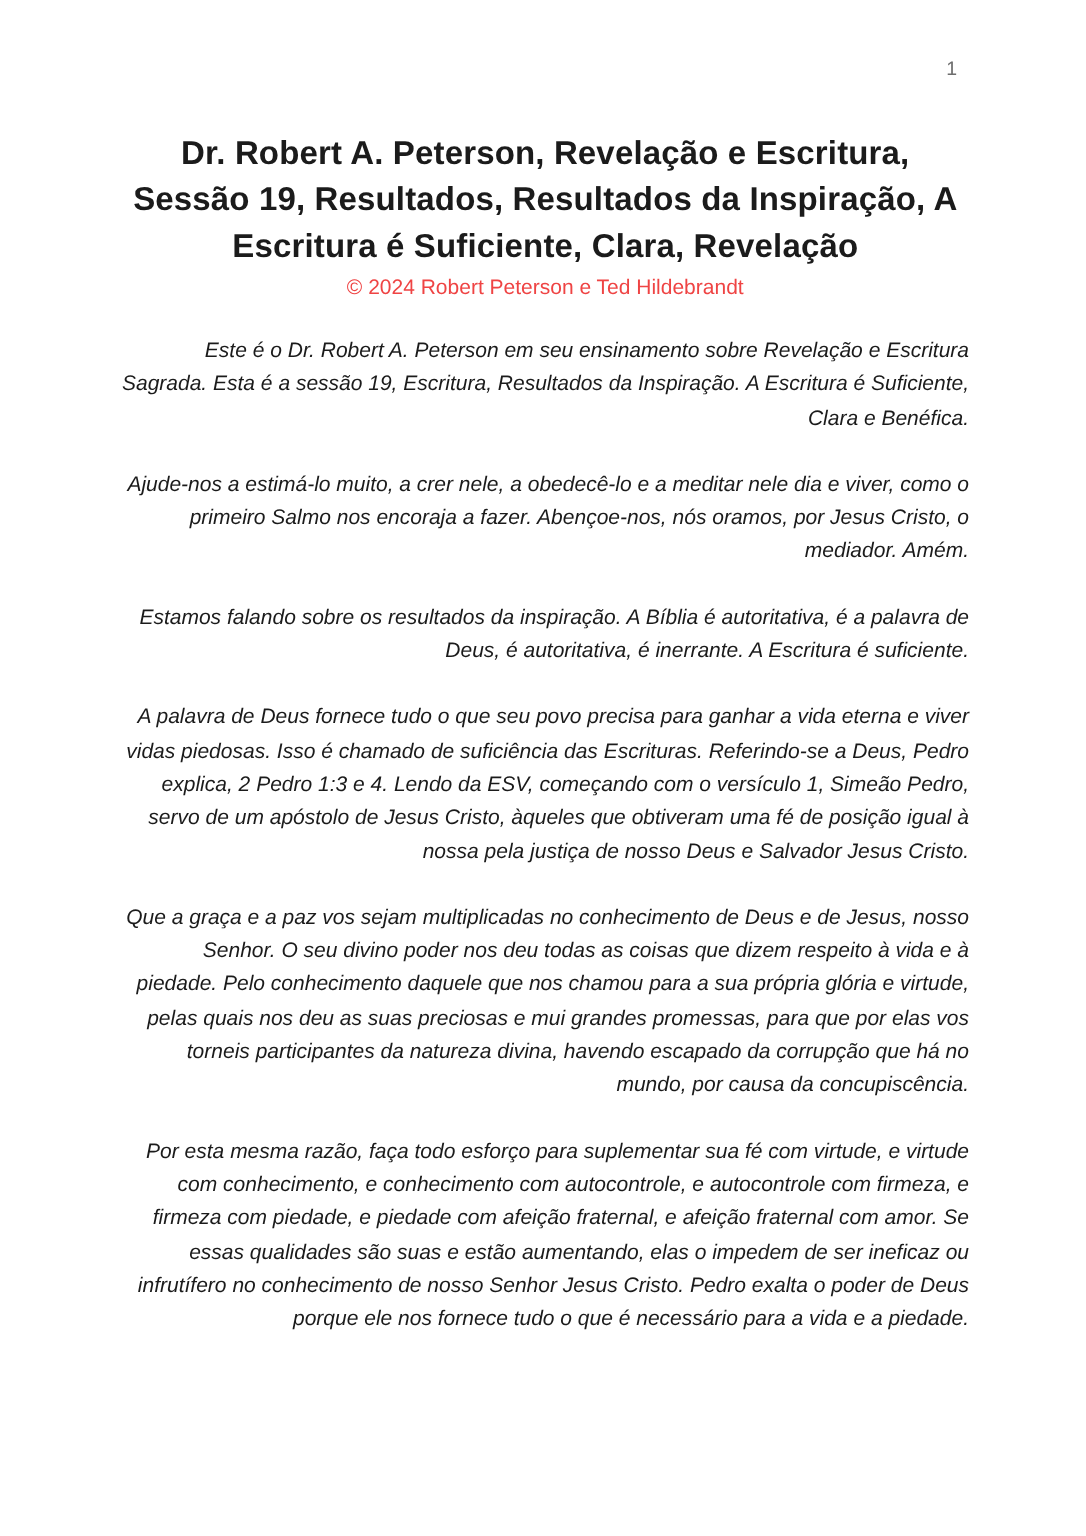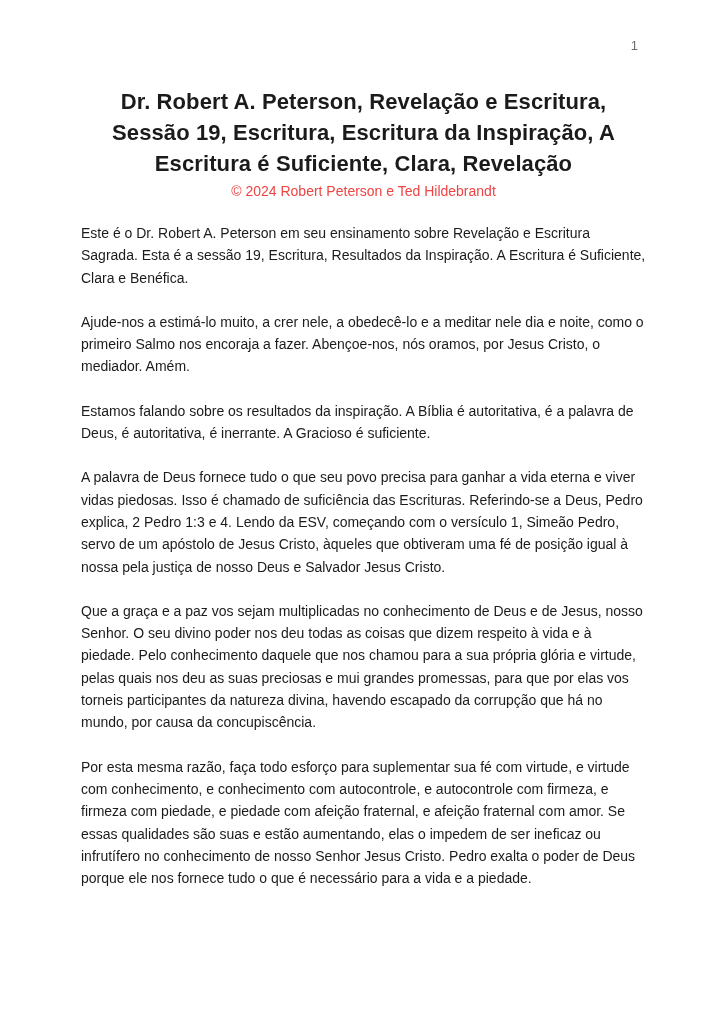--- a/index.html
+++ b/index.html
@@ -43,43 +43,44 @@
     margin-top: 2px;
     font-size: 14px;
     line-height: 21px;
     text-align: center;
     color: #ef4444;
   }
   .body-text {
     margin-top: 20px;
     font-size: 14px;
     line-height: 22.3px;
-    text-align: left;
+    text-align: right;
+    font-style: italic;
   }
   .body-text p {
     margin: 0 0 22px 0;
   }
 </style>
 </head>
 <body>
 
 <div class="page">
   <div class="page-number">1</div>
 
   <div class="content">
     <h1 class="title">
         <div>Dr. Robert A. Peterson, Revelação e Escritura,</div>
-        <div>Sessão 19, Escritura, Escritura da Inspiração, A</div>
+        <div>Sessão 19, Resultados, Resultados da Inspiração, A</div>
         <div>Escritura é Suficiente, Clara, Revelação</div>
       </h1>
 
     <div class="copyright">© 2024 Robert Peterson e Ted Hildebrandt</div>
 
     <div class="body-text">
         <p>Este é o Dr. Robert A. Peterson em seu ensinamento sobre Revelação e Escritura Sagrada. Esta é a sessão 19, Escritura, Resultados da Inspiração. A Escritura é Suficiente, Clara e Benéfica.</p>
-        <p>Ajude-nos a estimá-lo muito, a crer nele, a obedecê-lo e a meditar nele dia e noite, como o primeiro Salmo nos encoraja a fazer. Abençoe-nos, nós oramos, por Jesus Cristo, o mediador. Amém.</p>
-        <p>Estamos falando sobre os resultados da inspiração. A Bíblia é autoritativa, é a palavra de Deus, é autoritativa, é inerrante. A Gracioso é suficiente.</p>
+        <p>Ajude-nos a estimá-lo muito, a crer nele, a obedecê-lo e a meditar nele dia e viver, como o primeiro Salmo nos encoraja a fazer. Abençoe-nos, nós oramos, por Jesus Cristo, o mediador. Amém.</p>
+        <p>Estamos falando sobre os resultados da inspiração. A Bíblia é autoritativa, é a palavra de Deus, é autoritativa, é inerrante. A Escritura é suficiente.</p>
         <p>A palavra de Deus fornece tudo o que seu povo precisa para ganhar a vida eterna e viver vidas piedosas. Isso é chamado de suficiência das Escrituras. Referindo-se a Deus, Pedro explica, 2 Pedro 1:3 e 4. Lendo da ESV, começando com o versículo 1, Simeão Pedro, servo de um apóstolo de Jesus Cristo, àqueles que obtiveram uma fé de posição igual à nossa pela justiça de nosso Deus e Salvador Jesus Cristo.</p>
         <p>Que a graça e a paz vos sejam multiplicadas no conhecimento de Deus e de Jesus, nosso Senhor. O seu divino poder nos deu todas as coisas que dizem respeito à vida e à piedade. Pelo conhecimento daquele que nos chamou para a sua própria glória e virtude, pelas quais nos deu as suas preciosas e mui grandes promessas, para que por elas vos torneis participantes da natureza divina, havendo escapado da corrupção que há no mundo, por causa da concupiscência.</p>
         <p>Por esta mesma razão, faça todo esforço para suplementar sua fé com virtude, e virtude com conhecimento, e conhecimento com autocontrole, e autocontrole com firmeza, e firmeza com piedade, e piedade com afeição fraternal, e afeição fraternal com amor. Se essas qualidades são suas e estão aumentando, elas o impedem de ser ineficaz ou infrutífero no conhecimento de nosso Senhor Jesus Cristo. Pedro exalta o poder de Deus porque ele nos fornece tudo o que é necessário para a vida e a piedade.</p>
       </div>
   </div>
 </div>
 
 </body></html>

